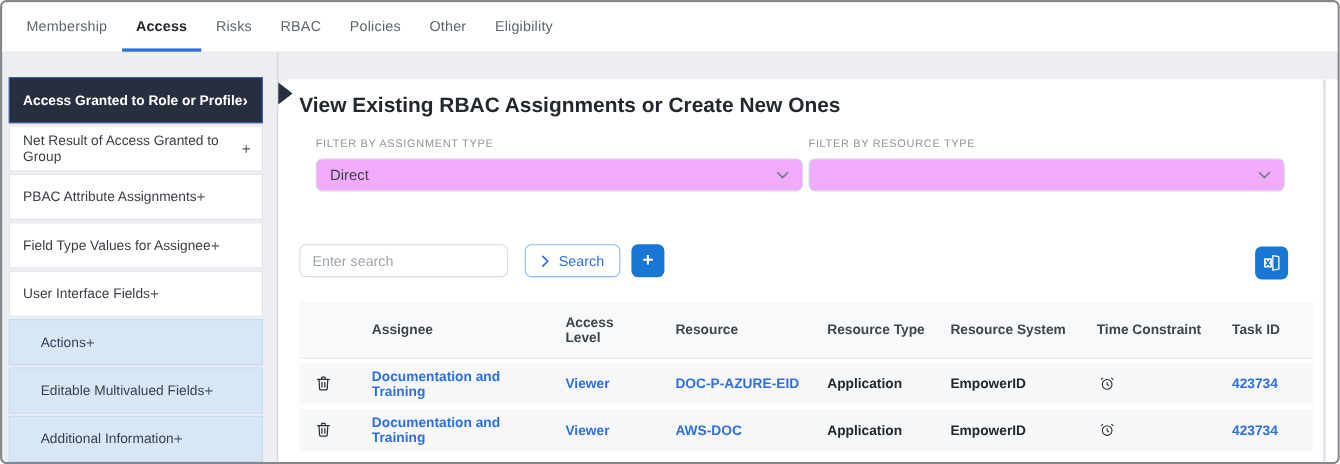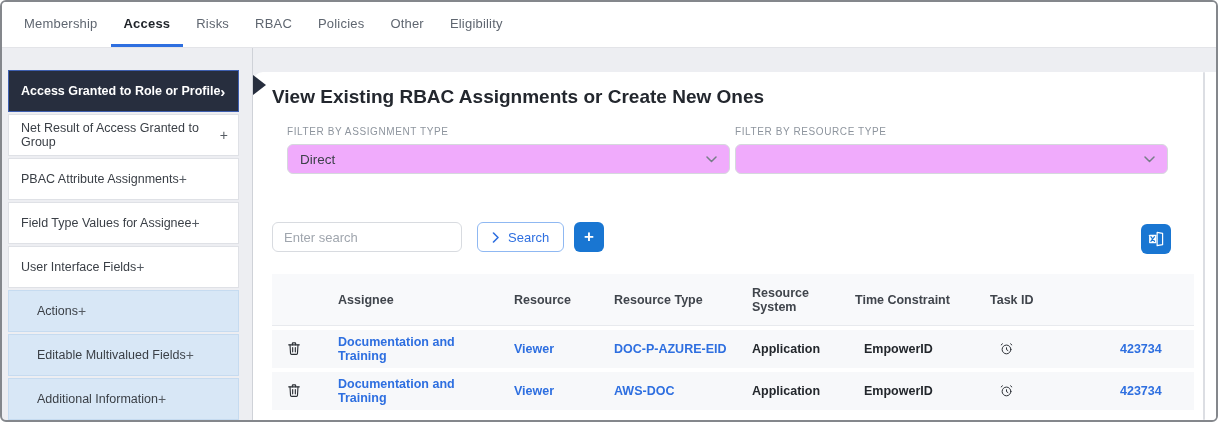--- a/index.html
+++ b/index.html
@@ -242,20 +242,21 @@
         <path d="M13.5 3.2l7.3 1.3v15l-7.3 1.3z" fill="none" stroke="#ffffff" stroke-width="1.6" stroke-linejoin="round"></path>
         <rect x="2.8" y="6.3" width="9.6" height="11.4" rx="0.6" fill="#ffffff"></rect>
         <path d="M5.2 8.9l4.8 6.2M10 8.9l-4.8 6.2" stroke="#1976d2" stroke-width="1.7" stroke-linecap="round"></path>
       </svg>
     </button>
 
     <div class="tbl">
       <div class="thead">
         <div class="c1"></div>
         <div class="c2">Assignee</div>
+        <div class="c3">Access Level</div>
         <div class="c4">Resource</div>
         <div class="c5">Resource Type</div>
         <div class="c6">Resource System</div>
         <div class="c7">Time Constraint</div>
         <div class="c8">Task ID</div>
       </div>
 
       <div class="trow">
         <div class="c1">
           <button class="icon-btn">

